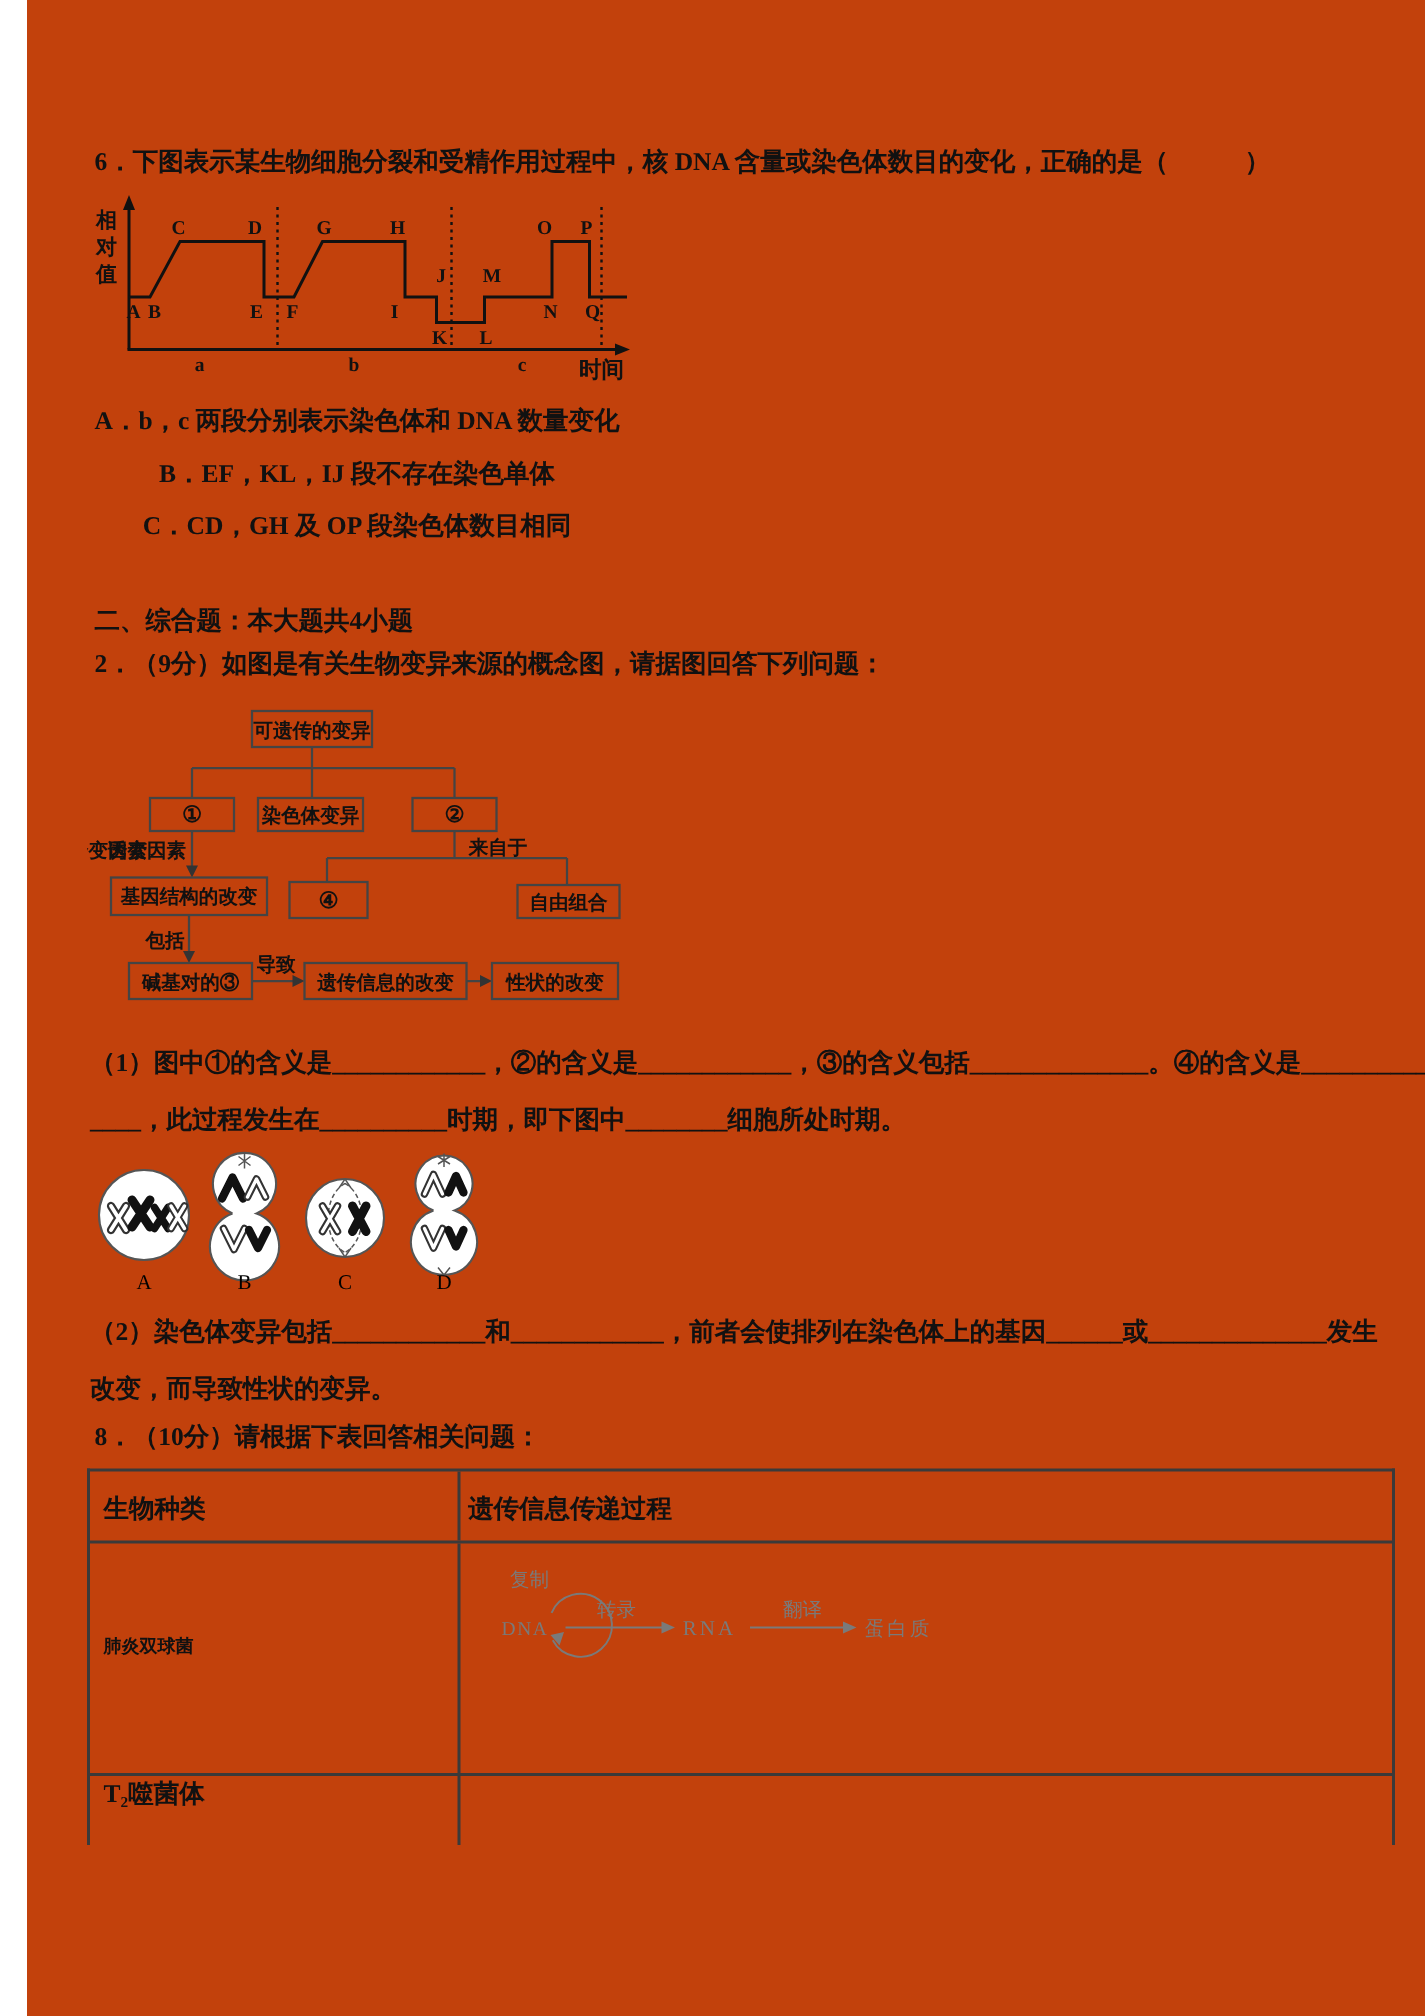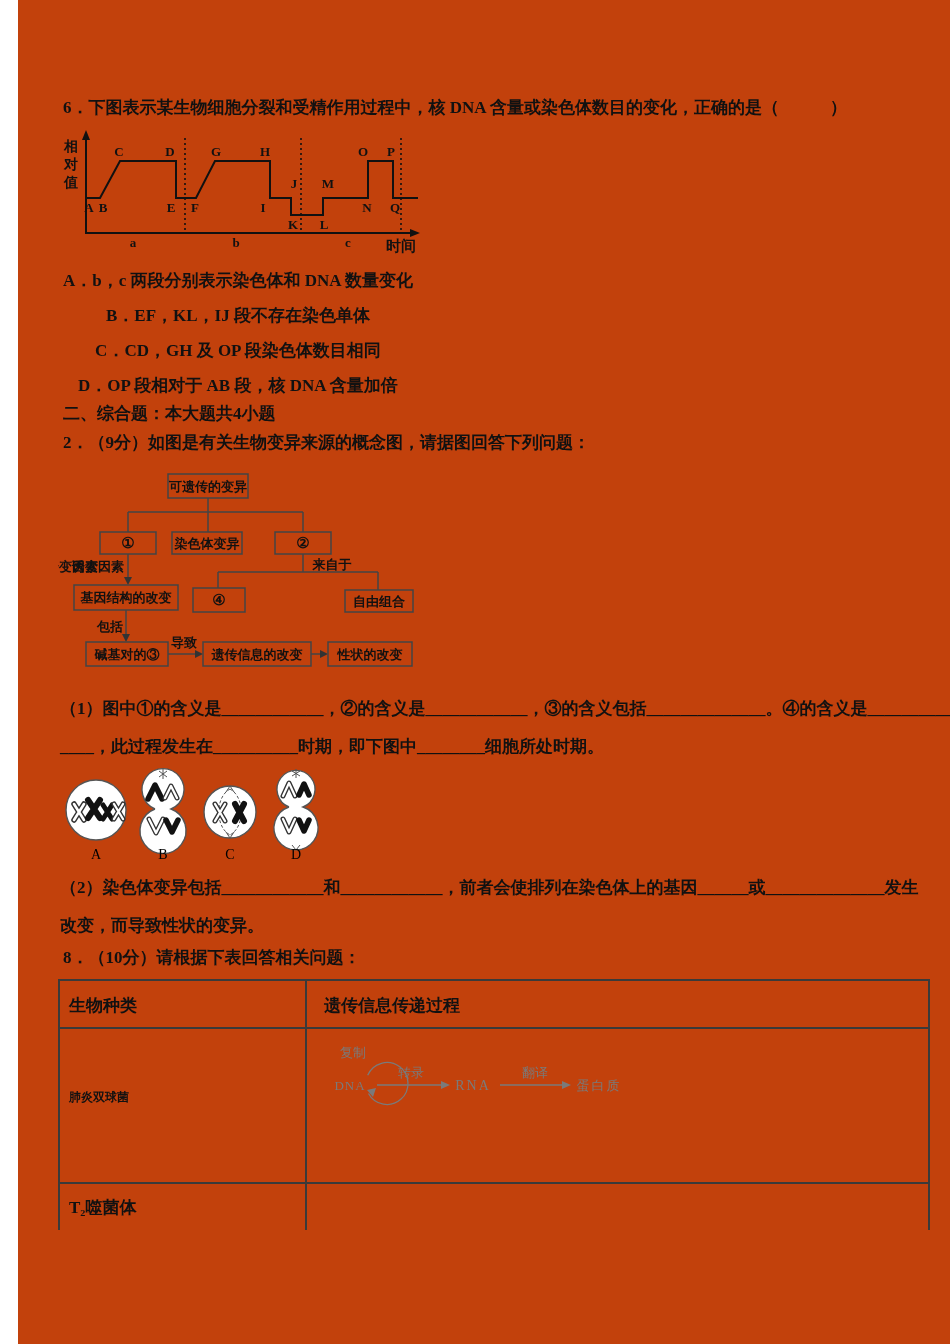--- a/index.html
+++ b/index.html
@@ -23,21 +23,21 @@
   #tbl{position:absolute;left:40px;top:979px;width:872px;height:251px;
        border:2px solid #3a3a3a;border-bottom:none;box-sizing:border-box;}
   .trow{display:flex;box-sizing:border-box;}
   .hrow{height:48px;border-bottom:2px solid #3a3a3a;}
   .r1{height:155px;border-bottom:2px solid #3a3a3a;}
   .r2{height:46px;}
   .c1{width:247px;border-right:2px solid #3a3a3a;box-sizing:border-box;padding-left:9px;}
   .c2{flex:1;box-sizing:border-box;padding-left:2px;}
   .hcell{font-size:17px;font-weight:700;padding-top:13px;}
   .sp1{font-size:12px;font-weight:700;padding-top:60px;}
-  .sp2{font-size:17px;font-weight:700;padding-top:12px;}
+  .sp2{font-size:17px;font-weight:700;}
   svg text{font-family:"Liberation Serif","DejaVu Serif",serif;}
   .cl{font-size:13px;font-weight:700;fill:#111;text-anchor:middle;}
   .ax{font-size:14px;font-weight:700;fill:#111;text-anchor:middle;}
   .cb{font-size:13px;font-weight:700;fill:#111;text-anchor:middle;}
   .gl{fill:#7a7a7a;font-size:13px;text-anchor:middle;}
 </style>
 </head>
 <body>
 
 <div class="page">
@@ -82,21 +82,20 @@
     <text class="ax" x="343" y="125" style="font-size:15px">时间</text>
     <text class="ax" x="13" y="25">相</text>
     <text class="ax" x="13" y="43">对</text>
     <text class="ax" x="13" y="61">值</text>
   </svg>
 
   <div id="opts">
     <div class="opt">A．b，c 两段分别表示染色体和 DNA 数量变化</div>
     <div class="opt">B．EF，KL，IJ 段不存在染色单体</div>
     <div class="opt">C．CD，GH 及 OP 段染色体数目相同</div>
-    <div class="opt">D．OP 段相对于 AB 段，核 DNA 含量加倍</div>
   </div>
 
   <div class="t" id="sec2">二、综合题：本大题共4小题</div>
   <div class="t" id="q7line">2．（9分）如图是有关生物变异来源的概念图，请据图回答下列问题：</div>
 
   <svg id="concept" width="400" height="205" viewBox="0 0 400 205">
     <g stroke="#444" stroke-width="1.5" fill="none">
       <path d="M150,28 V42 M70,42 H245 M70,42 V62 M150,42 V62 M245,42 V62"></path>
       <path d="M70,84 V110"></path>
       <path d="M68,140 V167"></path>
@@ -201,21 +200,21 @@
   </svg>
 
   <div class="t" id="sub2a">（2）染色体变异包括____________和____________，前者会使排列在染色体上的基因______或______________发生</div>
   <div class="t" id="sub2b">改变，而导致性状的变异。</div>
 
   <div class="t" id="q8line">8．（10分）请根据下表回答相关问题：</div>
 
   <div id="tbl">
     <div class="trow hrow">
       <div class="c1 hcell">生物种类</div>
-      <div class="c2 hcell" style="padding-left:17px">遗传信息传递过程</div>
+      <div class="c2 hcell" style="padding-left:5px">遗传信息传递过程</div>
     </div>
     <div class="trow r1">
       <div class="c1 sp1">肺炎双球菌</div>
       <div class="c2">
         
         <svg width="320" height="80" viewBox="0 0 320 80" style="margin:8px 0 0 14px">
           <g stroke="#7a7a7a" fill="none" stroke-width="1.3">
             <path d="M 44.7 38.2 A 21 21 0 1 1 45.5 56.5"></path>
             <line x1="54" y1="48" x2="120" y2="48"></line>
             <line x1="177" y1="48" x2="241" y2="48"></line>

